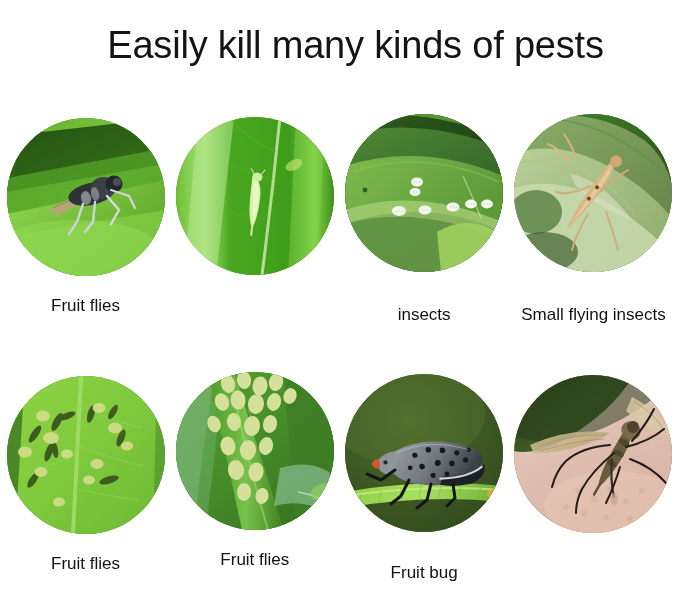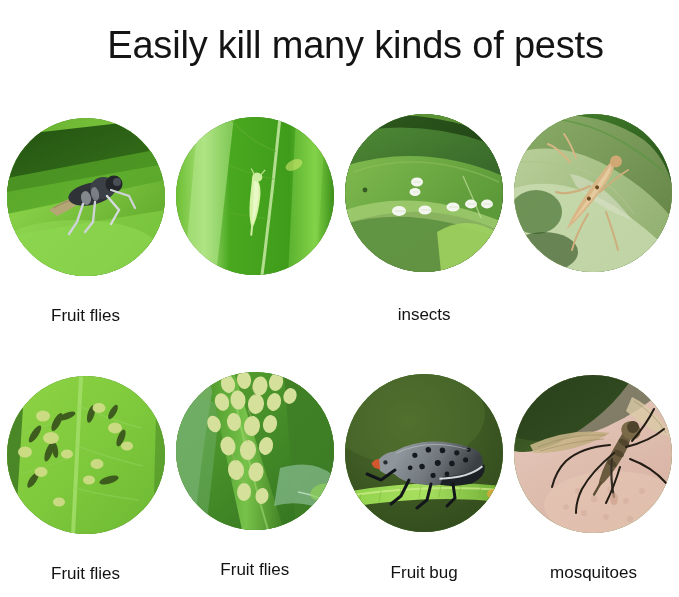--- a/index.html
+++ b/index.html
@@ -59,21 +59,21 @@
     height: 158px;
     border-radius: 50%;
     overflow: hidden;
     position: relative;
     background: #3f7a1f;
     flex: none;
   }
   .pest-photo svg { display: block; width: 158px; height: 158px; }
 
   .pest-label {
-    margin-top: 30px;
+    margin-top: 20px;
     font-size: 17px;
     line-height: 19px;
     font-weight: 400;
     color: #121212;
     text-align: center;
     white-space: nowrap;
   }
 
   
   .row-1 .pest-card:nth-child(2) .pest-photo { margin-top: -1px; }
@@ -257,20 +257,21 @@
           </g>
 
           <path d="M56 48 Q44 34 34 30" stroke="#d6b684" stroke-width="2" fill="none" stroke-linecap="round"></path>
           <path d="M62 44 Q56 28 50 20" stroke="#d6b684" stroke-width="2" fill="none" stroke-linecap="round"></path>
           <path d="M76 72 Q56 82 42 78" stroke="#cdae7c" stroke-width="2" fill="none" stroke-linecap="round"></path>
           <path d="M86 78 Q104 62 114 56" stroke="#cdae7c" stroke-width="2" fill="none" stroke-linecap="round"></path>
           <path d="M92 98 Q100 120 104 136" stroke="#cdae7c" stroke-width="2" fill="none" stroke-linecap="round"></path>
           <path d="M74 100 Q62 120 58 136" stroke="#cdae7c" stroke-width="2" fill="none" stroke-linecap="round"></path>
         </svg>
       </div>
+      <div class="pest-label">Small flying insects</div>
     </div>
   </div>
 
   <div class="pest-row row-2">
 
     <div class="pest-card">
       <div class="pest-photo">
         <svg viewBox="0 0 158 158" xmlns="http://www.w3.org/2000/svg">
           <defs>
             <linearGradient id="g5a" x1="0" y1="0" x2="1" y2="1">
@@ -497,16 +498,15 @@
             <path d="M96 70 Q68 72 52 86 Q42 96 38 112"></path>
             <path d="M100 78 Q78 96 68 114 Q62 126 62 138"></path>
             <path d="M112 72 Q136 66 150 54"></path>
             <path d="M116 84 Q138 92 152 108"></path>
             <path d="M106 92 Q100 112 92 128"></path>
             <path d="M118 66 Q132 50 140 34"></path>
           </g>
           <ellipse cx="100" cy="124" rx="4" ry="6" fill="#cfa18c" opacity="0.7"></ellipse>
         </svg>
       </div>
-      <div class="pest-label">mosquitoes</div>
     </div>
   </div>
 </div>
 
 </body></html>

